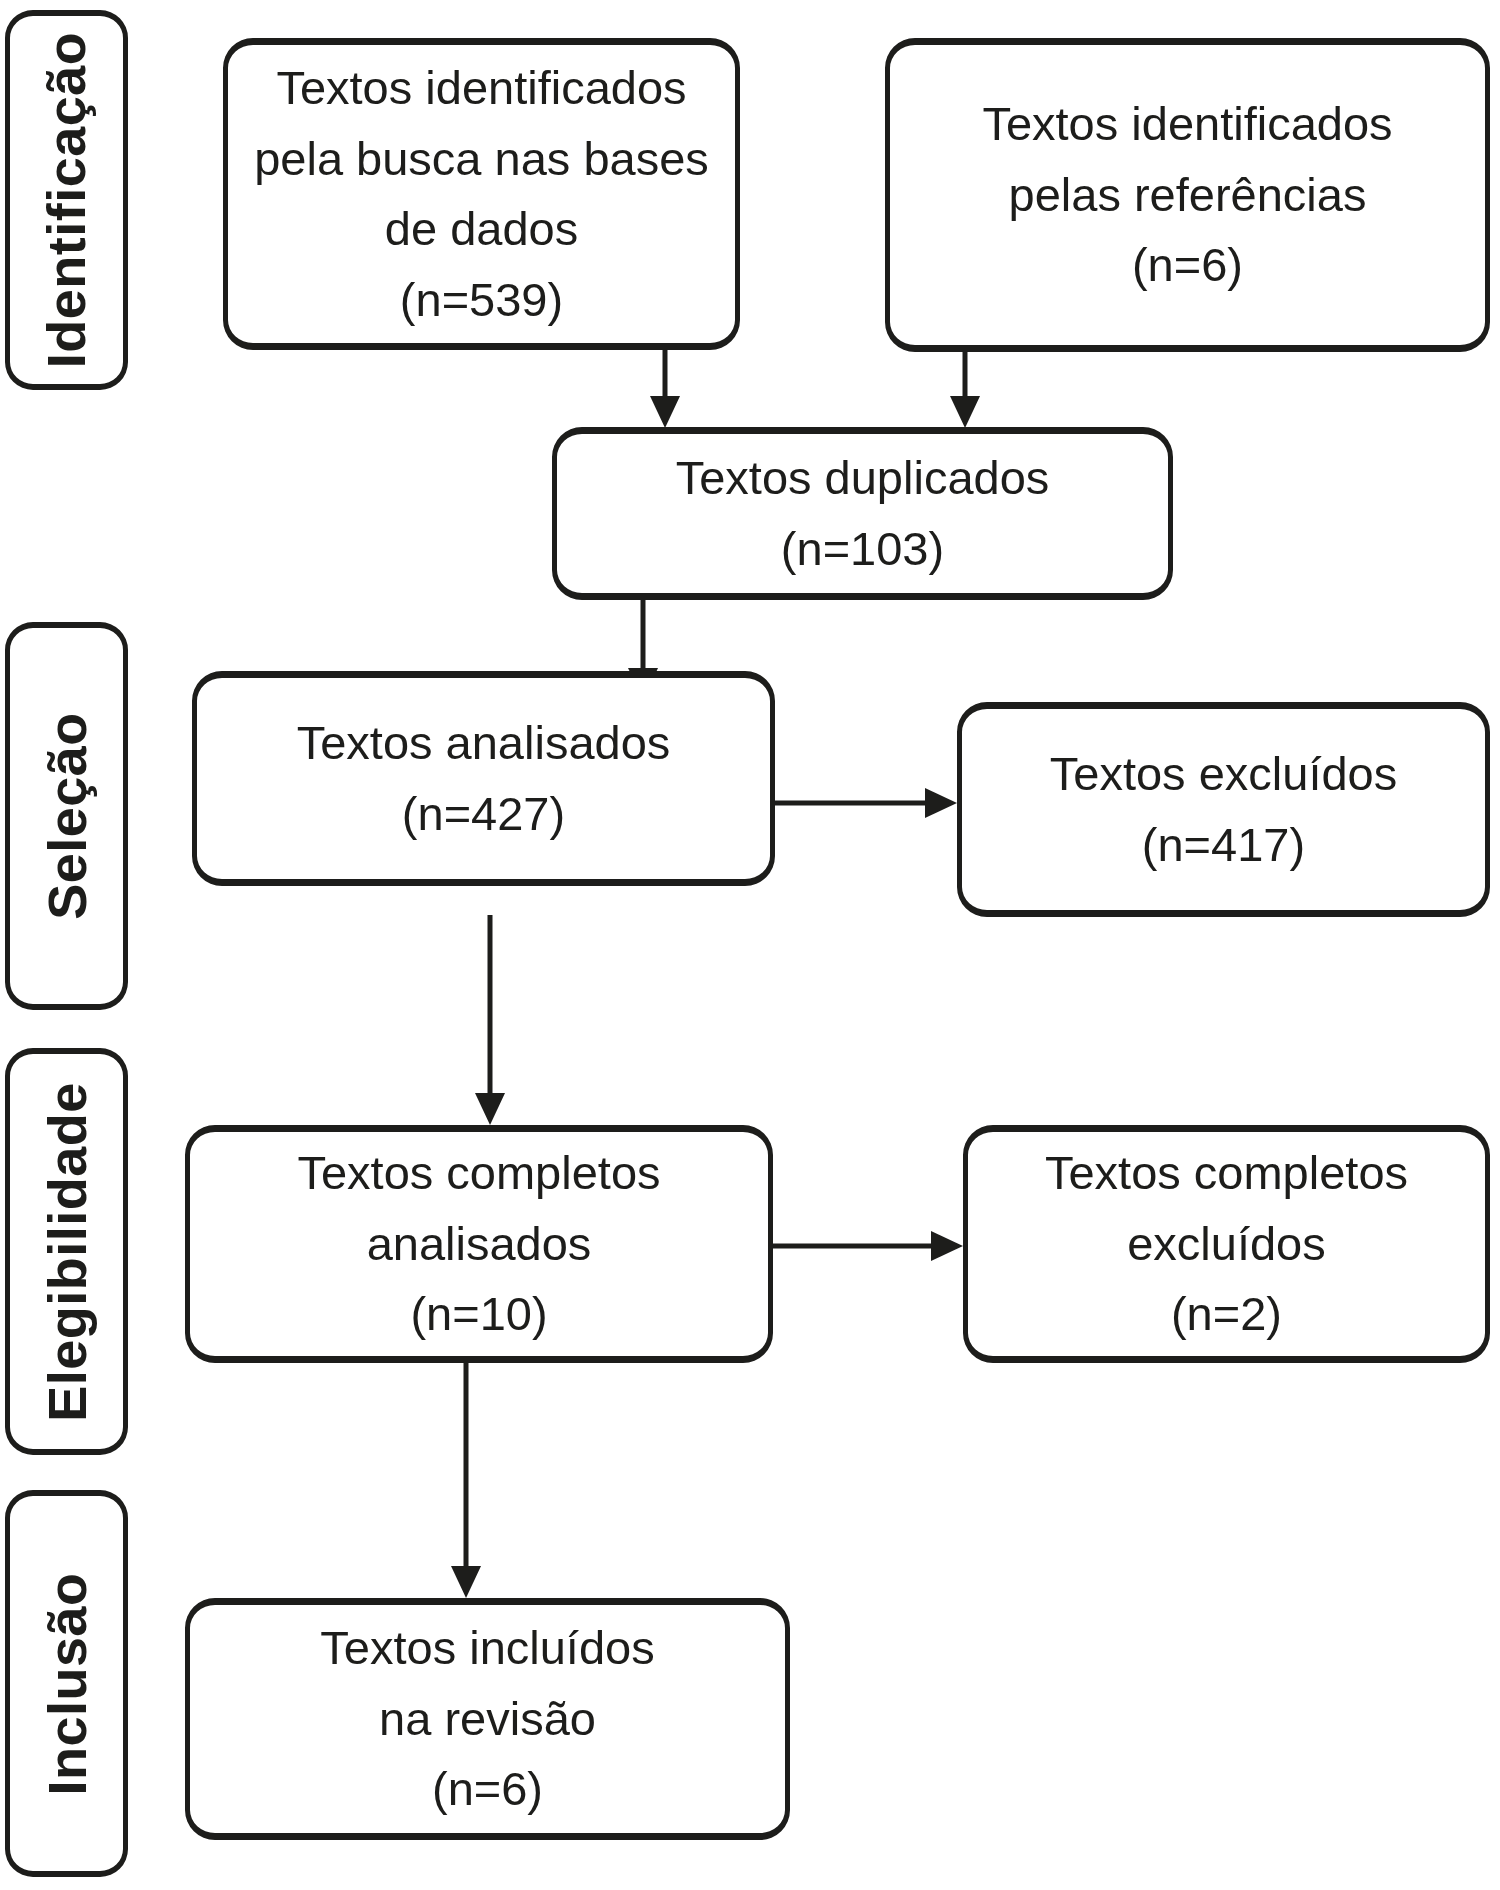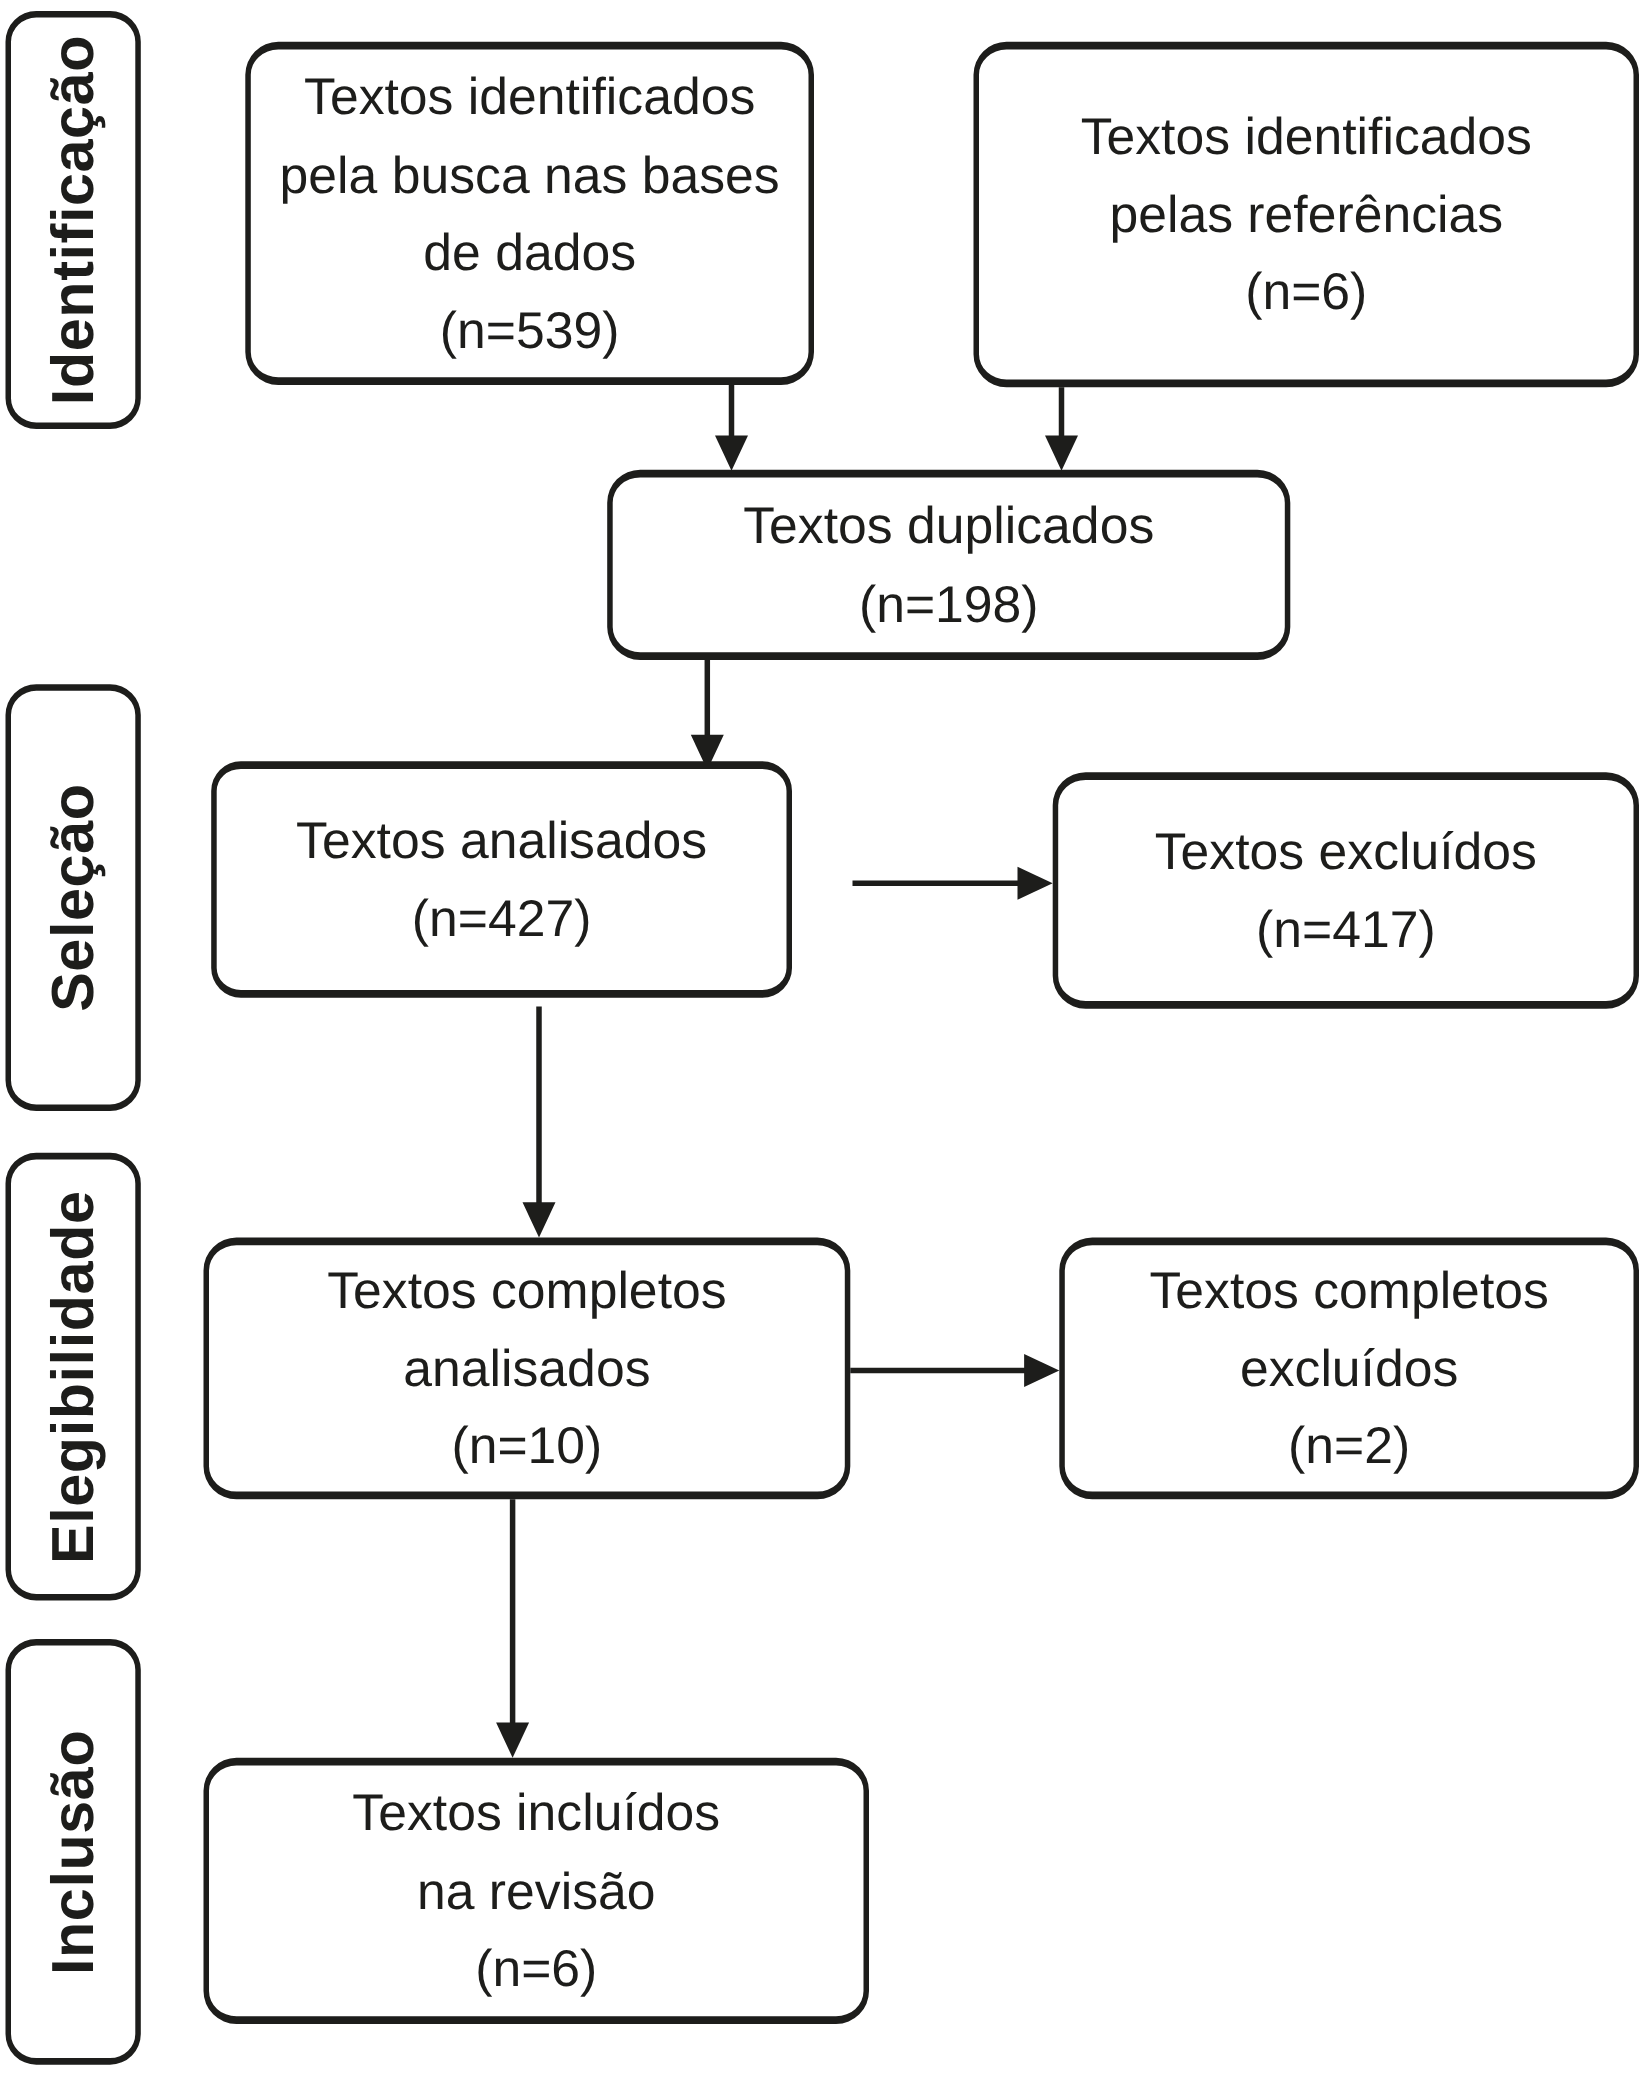--- a/index.html
+++ b/index.html
@@ -57,21 +57,21 @@
   }
   
   #stage-identificacao { top: 10px;   height: 380px; }
   #stage-selecao       { top: 622px;  height: 388px; }
   #stage-elegibilidade { top: 1048px; height: 407px; }
   #stage-inclusao      { top: 1490px; height: 387px; }
   
   #node-identified-databases  { left: 223px; top: 38px;   width: 517px; height: 312px; }
   #node-identified-references { left: 885px; top: 38px;   width: 605px; height: 314px; }
   #node-duplicates            { left: 552px; top: 427px;  width: 621px; height: 173px; }
-  #node-screened              { left: 192px; top: 692px;  width: 528px; height: 215px; border-radius: 27px; }
+  #node-screened              { left: 192px; top: 671px;  width: 583px; height: 215px; }
   #node-screened-excluded     { left: 957px; top: 702px;  width: 533px; height: 215px; }
   #node-fulltext              { left: 185px; top: 1125px; width: 588px; height: 238px; }
   #node-fulltext-excluded     { left: 963px; top: 1125px; width: 527px; height: 238px; }
   #node-included              { left: 185px; top: 1598px; width: 605px; height: 242px; }
   .arrows {
     position: absolute;
     left: 0;
     top: 0;
     z-index: 1;
     pointer-events: none;
@@ -96,21 +96,21 @@
   </div>
 
   <div class="node" id="node-identified-databases">Textos identificados
 pela busca nas bases
 de dados
 (n=539)</div>
   <div class="node" id="node-identified-references">Textos identificados
 pelas referências
 (n=6)</div>
   <div class="node" id="node-duplicates">Textos duplicados
-(n=198)</div>
+(n=103)</div>
   <div class="node" id="node-screened">Textos analisados
 (n=427)</div>
   <div class="node" id="node-screened-excluded">Textos excluídos
 (n=417)</div>
   <div class="node" id="node-fulltext">Textos completos
 analisados
 (n=10)</div>
   <div class="node" id="node-fulltext-excluded">Textos completos
 excluídos
 (n=2)</div>

